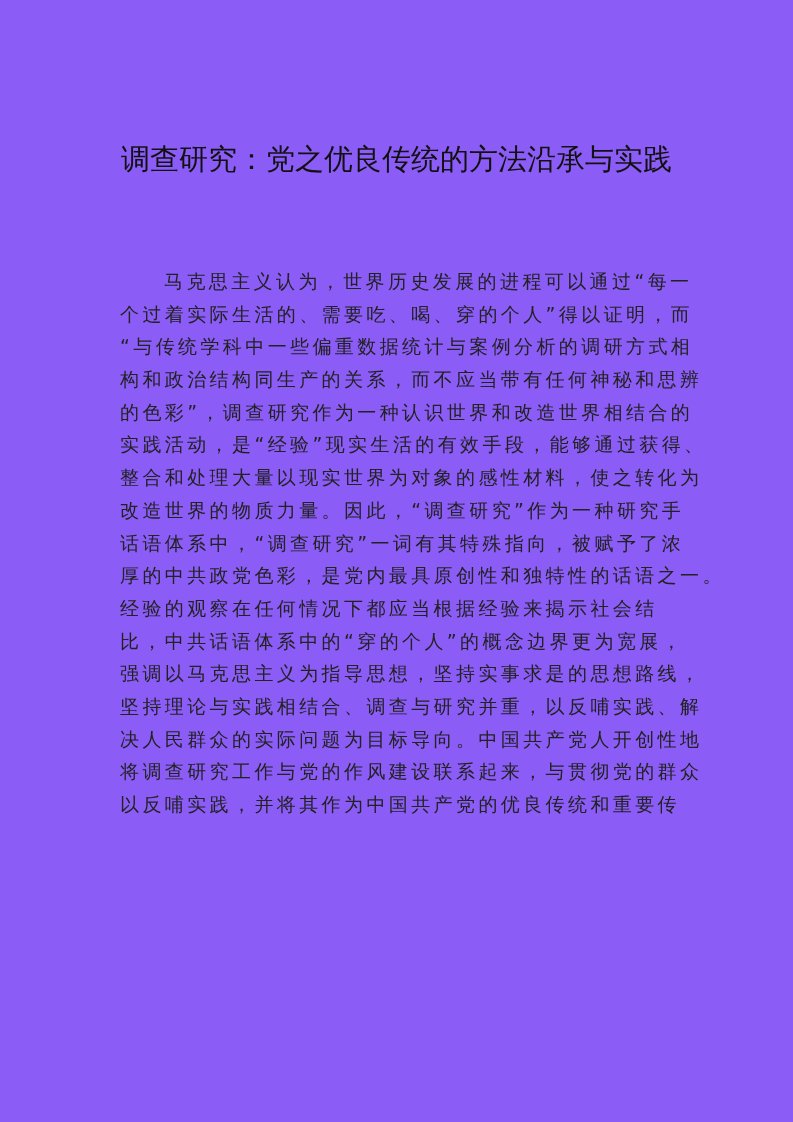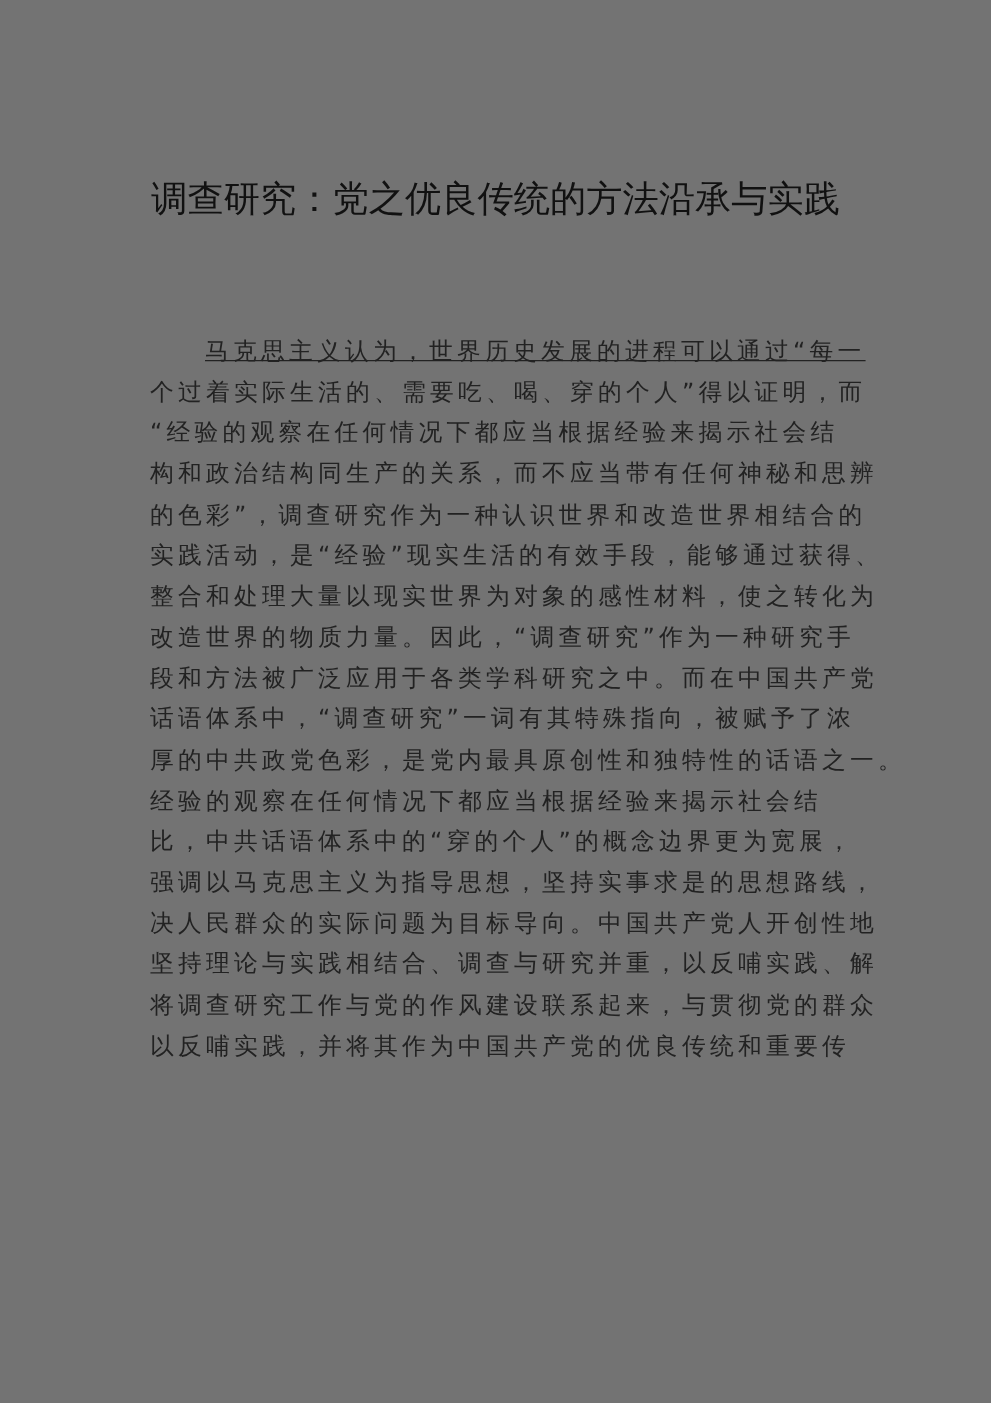--- a/index.html
+++ b/index.html
@@ -1,52 +1,51 @@
 <!DOCTYPE html>
 <html><head>
 <meta charset="utf-8">
 <style>
   html, body { margin: 0; padding: 0; background: #ffffff; }
   body { width: 793px; height: 1122px; position: relative; overflow: hidden; }
-  .page { position: absolute; left: 0; top: 0; width: 793px; height: 1122px; background: #737373; }
+  .page { position: absolute; left: 0; top: 0; width: 793px; height: 1122px; background: #8b5cf6; }
   .title {
     position: absolute; left: 100px; width: 593px; top: 138px;
     text-align: center; font-family: "DejaVu Serif", "Liberation Serif", serif;
     font-size: 29px; line-height: 43px; color: #111; letter-spacing: 0px;
   }
   .title div { white-space: nowrap; }
   .body-text {
     position: absolute; left: 120px; top: 265px; width: 560px;
     font-family: "DejaVu Sans", "Liberation Sans", sans-serif;
     font-size: 19px; line-height: 32.7px; color: #222;
   }
   .line { white-space: nowrap; height: 32.7px; letter-spacing: 3.4px; }
-  .line.indent { padding-left: 44px; text-decoration: underline; }
+  .line.indent { padding-left: 44px; }
 </style>
 </head>
 <body>
 
 <div class="page">
   <div class="title">
     <div>调查研究：党之优良传统的方法沿承与实践</div>
   </div>
 
   <div class="body-text">
     <div class="line indent">马克思主义认为，世界历史发展的进程可以通过“每一</div>
     <div class="line">个过着实际生活的、需要吃、喝、穿的个人”得以证明，而</div>
-    <div class="line">“经验的观察在任何情况下都应当根据经验来揭示社会结</div>
+    <div class="line">“与传统学科中一些偏重数据统计与案例分析的调研方式相</div>
     <div class="line">构和政治结构同生产的关系，而不应当带有任何神秘和思辨</div>
     <div class="line">的色彩”，调查研究作为一种认识世界和改造世界相结合的</div>
     <div class="line">实践活动，是“经验”现实生活的有效手段，能够通过获得、</div>
     <div class="line">整合和处理大量以现实世界为对象的感性材料，使之转化为</div>
     <div class="line">改造世界的物质力量。因此，“调查研究”作为一种研究手</div>
-    <div class="line">段和方法被广泛应用于各类学科研究之中。而在中国共产党</div>
     <div class="line">话语体系中，“调查研究”一词有其特殊指向，被赋予了浓</div>
     <div class="line">厚的中共政党色彩，是党内最具原创性和独特性的话语之一。</div>
     <div class="line">经验的观察在任何情况下都应当根据经验来揭示社会结</div>
     <div class="line">比，中共话语体系中的“穿的个人”的概念边界更为宽展，</div>
     <div class="line">强调以马克思主义为指导思想，坚持实事求是的思想路线，</div>
+    <div class="line">坚持理论与实践相结合、调查与研究并重，以反哺实践、解</div>
     <div class="line">决人民群众的实际问题为目标导向。中国共产党人开创性地</div>
-    <div class="line">坚持理论与实践相结合、调查与研究并重，以反哺实践、解</div>
     <div class="line">将调查研究工作与党的作风建设联系起来，与贯彻党的群众</div>
     <div class="line">以反哺实践，并将其作为中国共产党的优良传统和重要传</div>
   </div>
 </div>
 
 </body></html>

